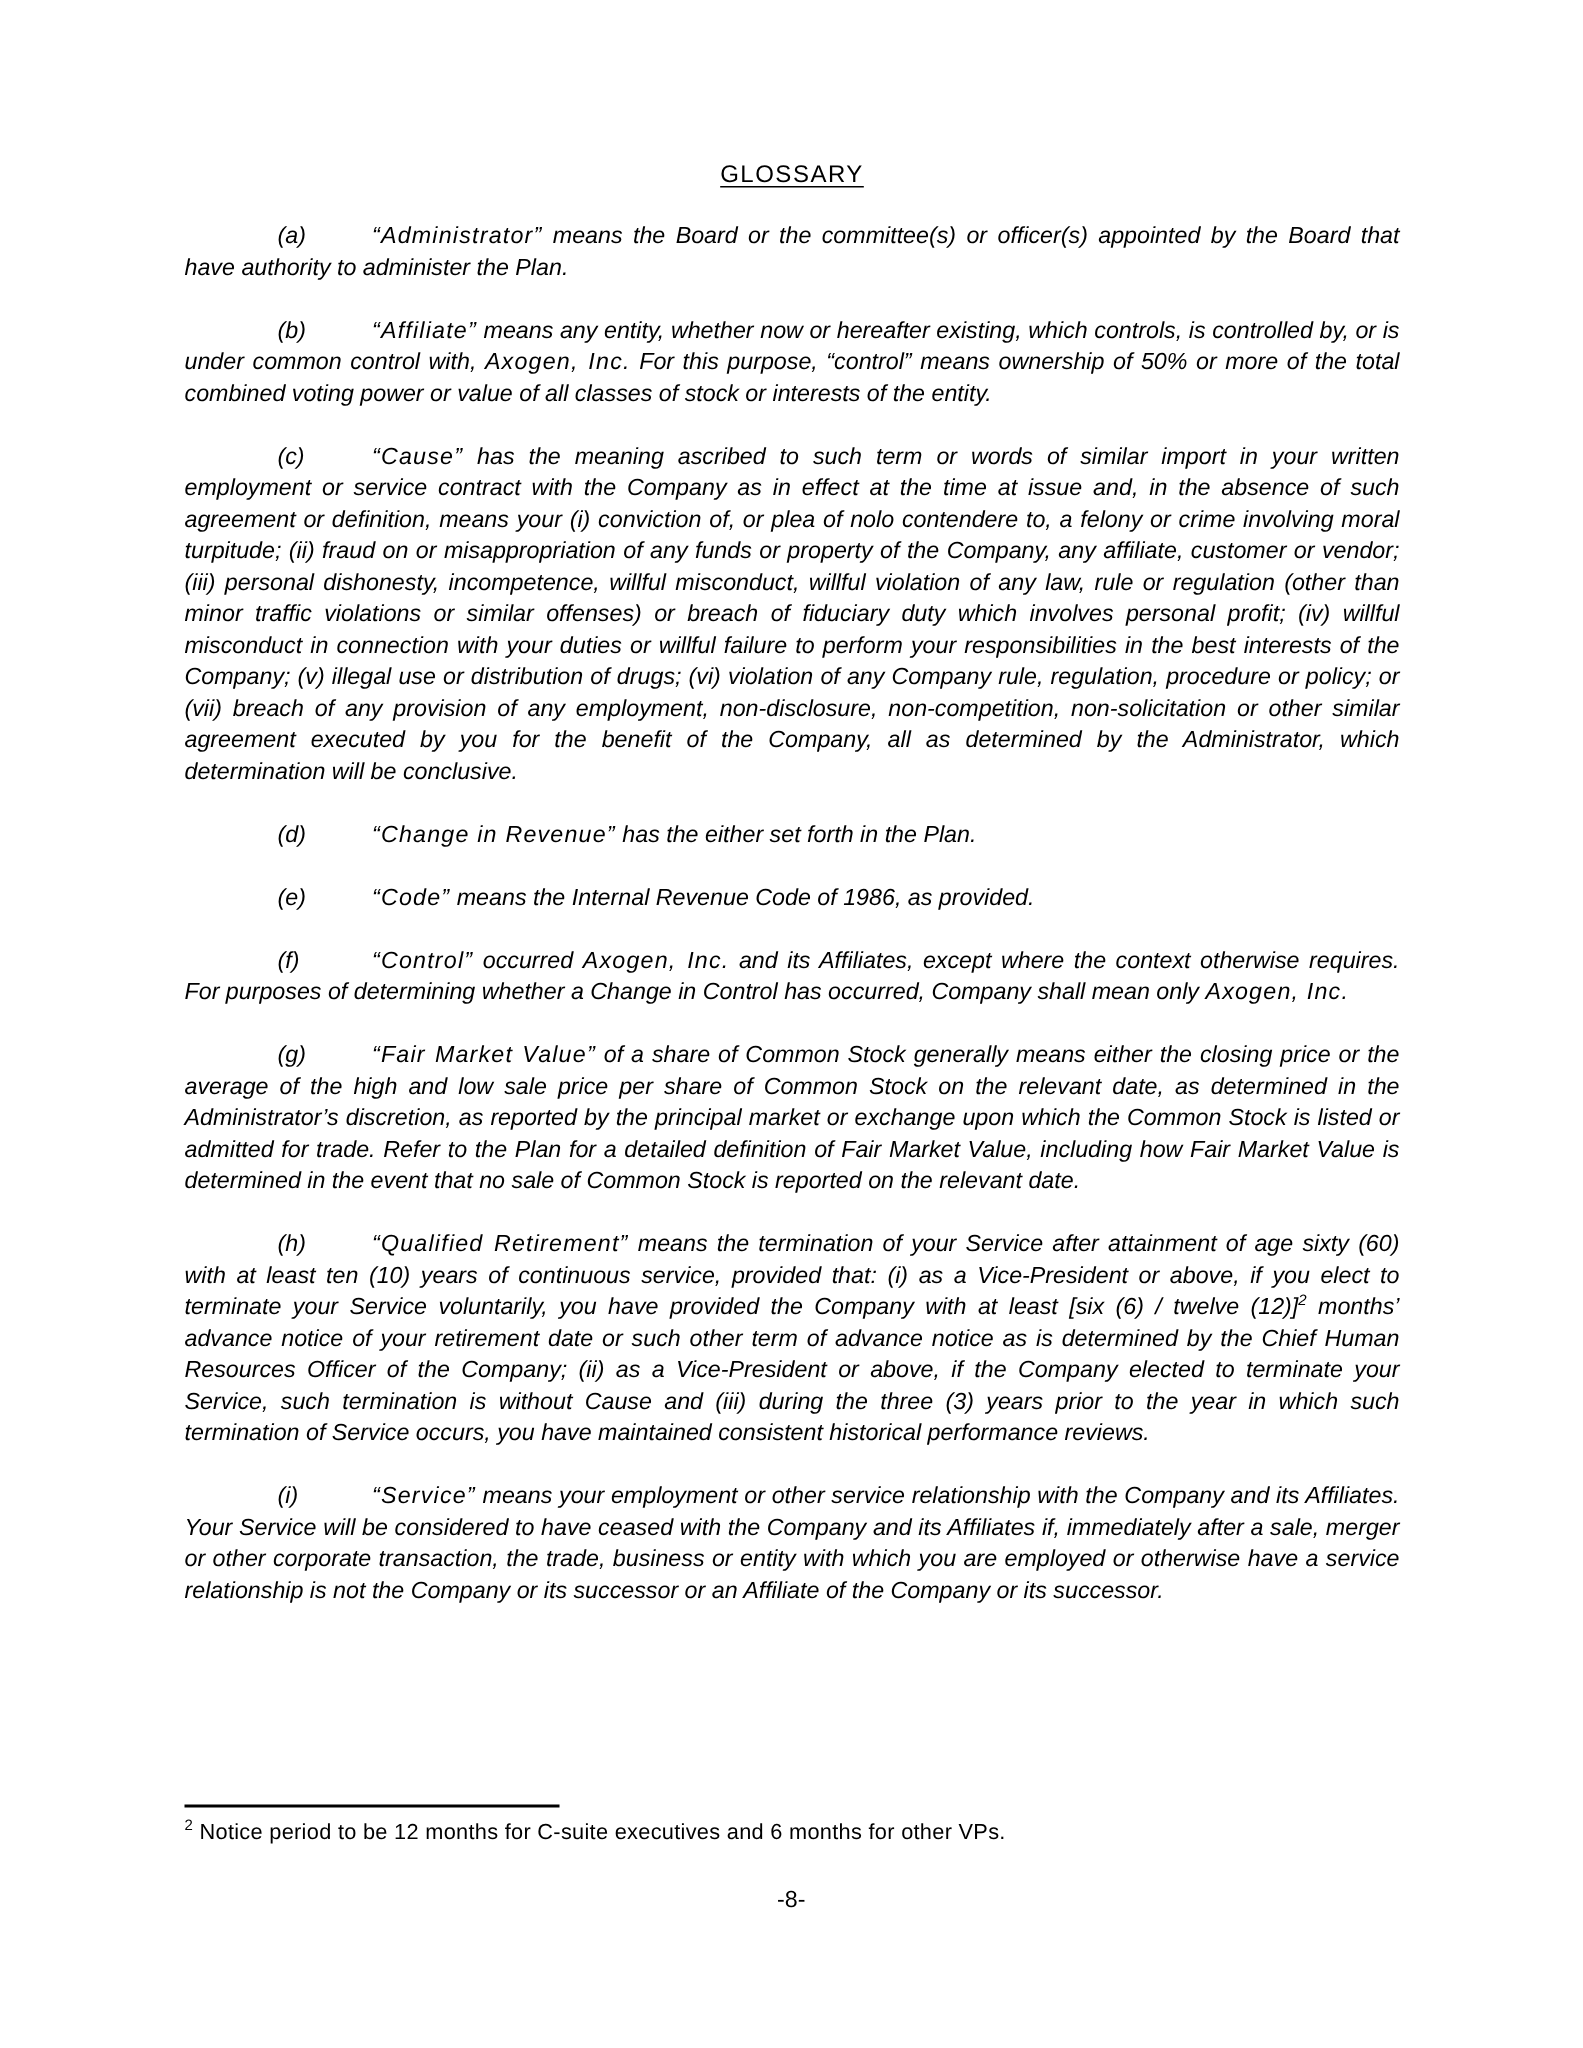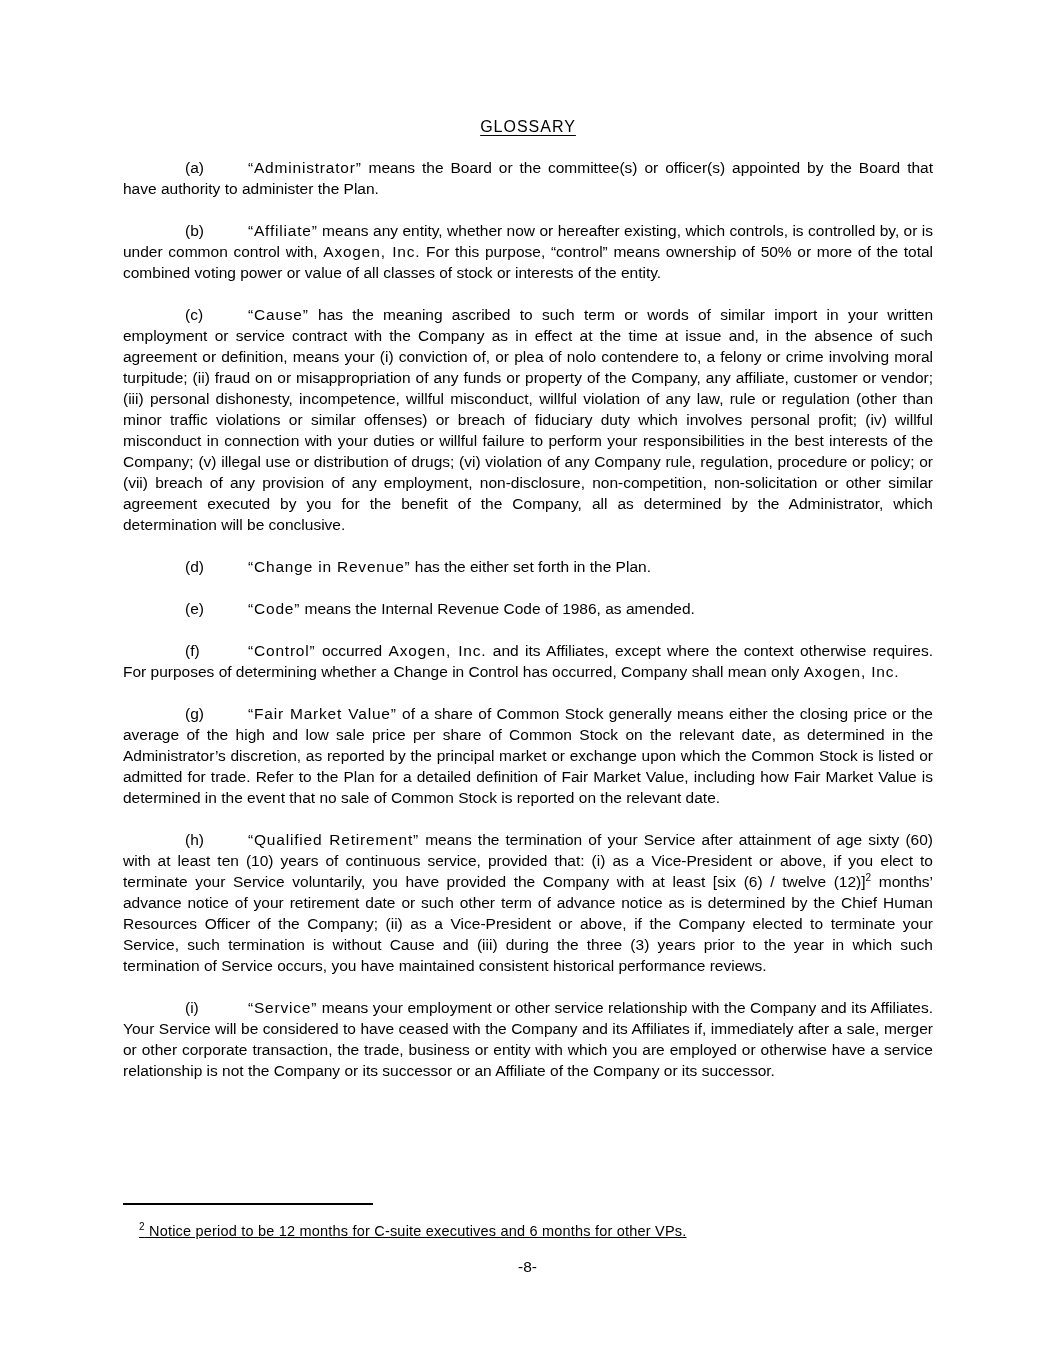--- a/index.html
+++ b/index.html
@@ -12,37 +12,38 @@
     width: 1055px;
     height: 1365px;
     background: #ffffff;
     font-family: "Liberation Sans", sans-serif;
     color: #000000;
     overflow: hidden;
   }
   .content {
     position: absolute;
     left: 123px;
-    top: 118px;
+    top: 108px;
     width: 810px;
   }
   .doc-title {
     margin: 0 0 16px 0;
     text-align: center;
     font-size: 16px;
     font-weight: normal;
     letter-spacing: 1px;
     text-decoration: underline;
     text-underline-offset: 3px;
   }
   .para {
     margin: 21px 0 0 0;
     font-size: 15.5px;
     line-height: 21px;
     text-align: justify;
+    font-style: italic;
   }
   .plabel {
     display: inline-block;
     margin-left: 62px;
     width: 63px;
   }
   .term {
     letter-spacing: 0.8px;
   }
   .para sup {
@@ -56,25 +57,24 @@
     top: 1203px;
     width: 810px;
   }
   .fn-rule {
     width: 250px;
     height: 0;
     border-top: 2px solid #000000;
     margin: 0 0 7px 0;
   }
   .fn-text {
-    margin: 16px;
+    margin: 0;
     font-size: 14.5px;
     line-height: 20px;
     letter-spacing: 0.2px;
-    text-decoration: underline;
   }
   .fn-text sup {
     font-size: 10px;
     line-height: 0;
     vertical-align: super;
   }
   .page-number {
     position: absolute;
     left: 0;
     top: 1258px;
@@ -87,21 +87,21 @@
 <body>
 
 <div class="page">
   <div class="content">
     <h1 class="doc-title">GLOSSARY</h1>
 
     <p class="para"><span class="plabel">(a)</span><span class="term">“Administrator”</span><span> means the Board or the committee(s) or officer(s) appointed by the Board that have authority to administer the Plan.</span></p>
     <p class="para"><span class="plabel">(b)</span><span class="term">“Affiliate”</span><span> means any entity, whether now or hereafter existing, which controls, is controlled by, or is under common control with, </span><span class="term">Axogen, Inc.</span><span> For this purpose, “control” means ownership of 50% or more of the total combined voting power or value of all classes of stock or interests of the entity.</span></p>
     <p class="para"><span class="plabel">(c)</span><span class="term">“Cause”</span><span> has the meaning ascribed to such term or words of similar import in your written employment or service contract with the Company as in effect at the time at issue and, in the absence of such agreement or definition, means your (i) conviction of, or plea of nolo contendere to, a felony or crime involving moral turpitude; (ii) fraud on or misappropriation of any funds or property of the Company, any affiliate, customer or vendor; (iii) personal dishonesty, incompetence, willful misconduct, willful violation of any law, rule or regulation (other than minor traffic violations or similar offenses) or breach of fiduciary duty which involves personal profit; (iv) willful misconduct in connection with your duties or willful failure to perform your responsibilities in the best interests of the Company; (v) illegal use or distribution of drugs; (vi) violation of any Company rule, regulation, procedure or policy; or (vii) breach of any provision of any employment, non-disclosure, non-competition, non-solicitation or other similar agreement executed by you for the benefit of the Company, all as determined by the Administrator, which determination will be conclusive.</span></p>
     <p class="para"><span class="plabel">(d)</span><span class="term">“Change in Revenue”</span><span> has the either set forth in the Plan.</span></p>
-    <p class="para"><span class="plabel">(e)</span><span class="term">“Code”</span><span> means the Internal Revenue Code of 1986, as amended.</span></p>
+    <p class="para"><span class="plabel">(e)</span><span class="term">“Code”</span><span> means the Internal Revenue Code of 1986, as provided.</span></p>
     <p class="para"><span class="plabel">(f)</span><span class="term">“Control”</span><span> occurred </span><span class="term">Axogen, Inc.</span><span> and its Affiliates, except where the context otherwise requires. For purposes of determining whether a Change in Control has occurred, Company shall mean only </span><span class="term">Axogen, Inc.</span></p>
     <p class="para"><span class="plabel">(g)</span><span class="term">“Fair Market Value”</span><span> of a share of Common Stock generally means either the closing price or the average of the high and low sale price per share of Common Stock on the relevant date, as determined in the Administrator’s discretion, as reported by the principal market or exchange upon which the Common Stock is listed or admitted for trade. Refer to the Plan for a detailed definition of Fair Market Value, including how Fair Market Value is determined in the event that no sale of Common Stock is reported on the relevant date.</span></p>
     <p class="para"><span class="plabel">(h)</span><span class="term">“Qualified Retirement”</span><span> means the termination of your Service after attainment of age sixty (60) with at least ten (10) years of continuous service, provided that: (i) as a Vice-President or above, if you elect to terminate your Service voluntarily, you have provided the Company with at least [six (6) / twelve (12)]</span><sup>2</sup><span> months’ advance notice of your retirement date or such other term of advance notice as is determined by the Chief Human Resources Officer of the Company; (ii) as a Vice-President or above, if the Company elected to terminate your Service, such termination is without Cause and (iii) during the three (3) years prior to the year in which such termination of Service occurs, you have maintained consistent historical performance reviews.</span></p>
     <p class="para"><span class="plabel">(i)</span><span class="term">“Service”</span><span> means your employment or other service relationship with the Company and its Affiliates. Your Service will be considered to have ceased with the Company and its Affiliates if, immediately after a sale, merger or other corporate transaction, the trade, business or entity with which you are employed or otherwise have a service relationship is not the Company or its successor or an Affiliate of the Company or its successor.</span></p>
   </div>
 
   <div class="footnote-block">
     <div class="fn-rule"></div>
     <p class="fn-text"><sup>2</sup><span> Notice period to be 12 months for C-suite executives and 6 months for other VPs.</span></p>
   </div>

